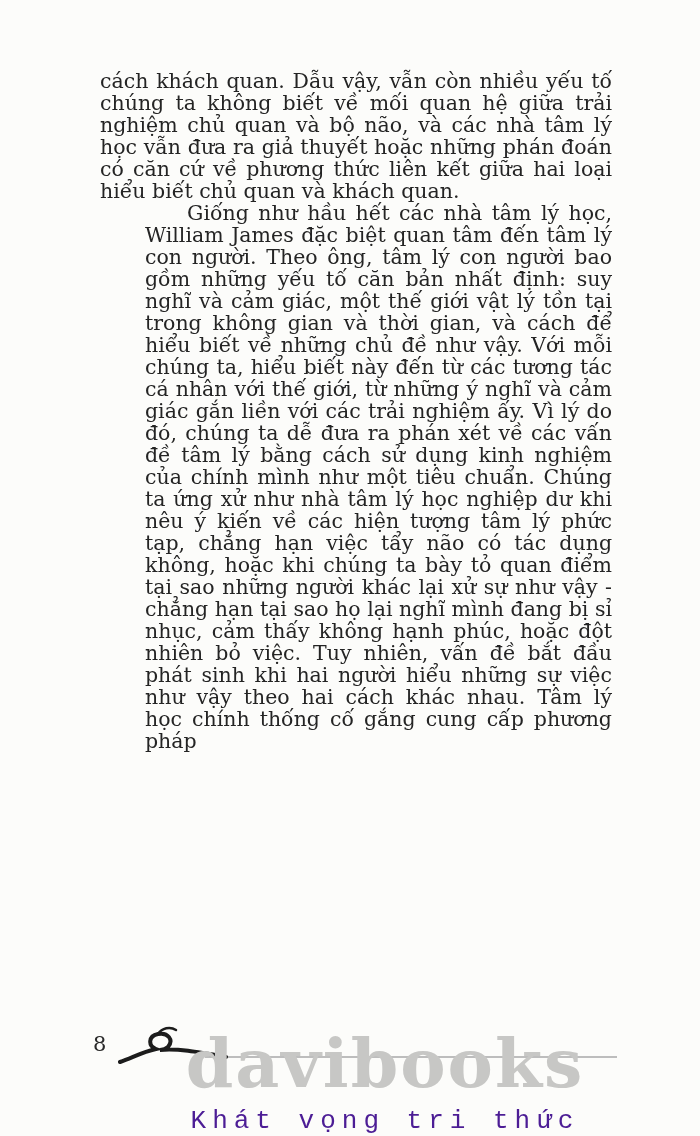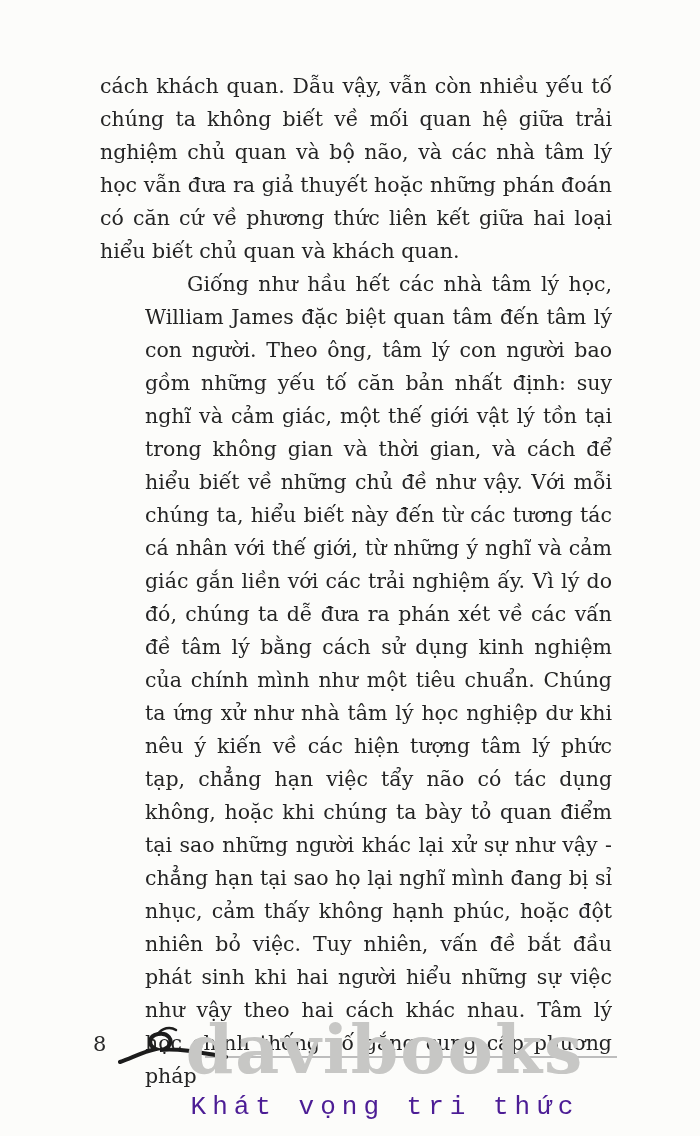--- a/index.html
+++ b/index.html
@@ -15,21 +15,21 @@
     overflow: hidden;
     font-family: "DejaVu Serif", "Liberation Serif", serif;
   }
   .text-block {
     position: absolute;
     left: 100px;
     top: 70px;
     width: 512px;
     color: #242424;
     font-size: 20.5px;
-    line-height: 33px;
+    line-height: 22px;
     text-align: justify;
     text-justify: inter-word;
   }
   .para {
     margin: 0;
   }
   .para.indent {
     text-indent: 42px;
     margin-left: 45px;
   }
@@ -59,21 +59,21 @@
     position: absolute;
     left: 205px;
     top: 46px;
     width: 412px;
     height: 2px;
     background: #bdbdbd;
   }
   .watermark {
     position: absolute;
     left: 140px;
-    top: 0;
+    top: 14px;
     width: 490px;
     text-align: center;
   }
   .watermark .brand {
     font-family: "DejaVu Serif", "Liberation Serif", serif;
     font-weight: bold;
     font-size: 68px;
     line-height: 78px;
     color: #c7c7c5;
     letter-spacing: 2px;

